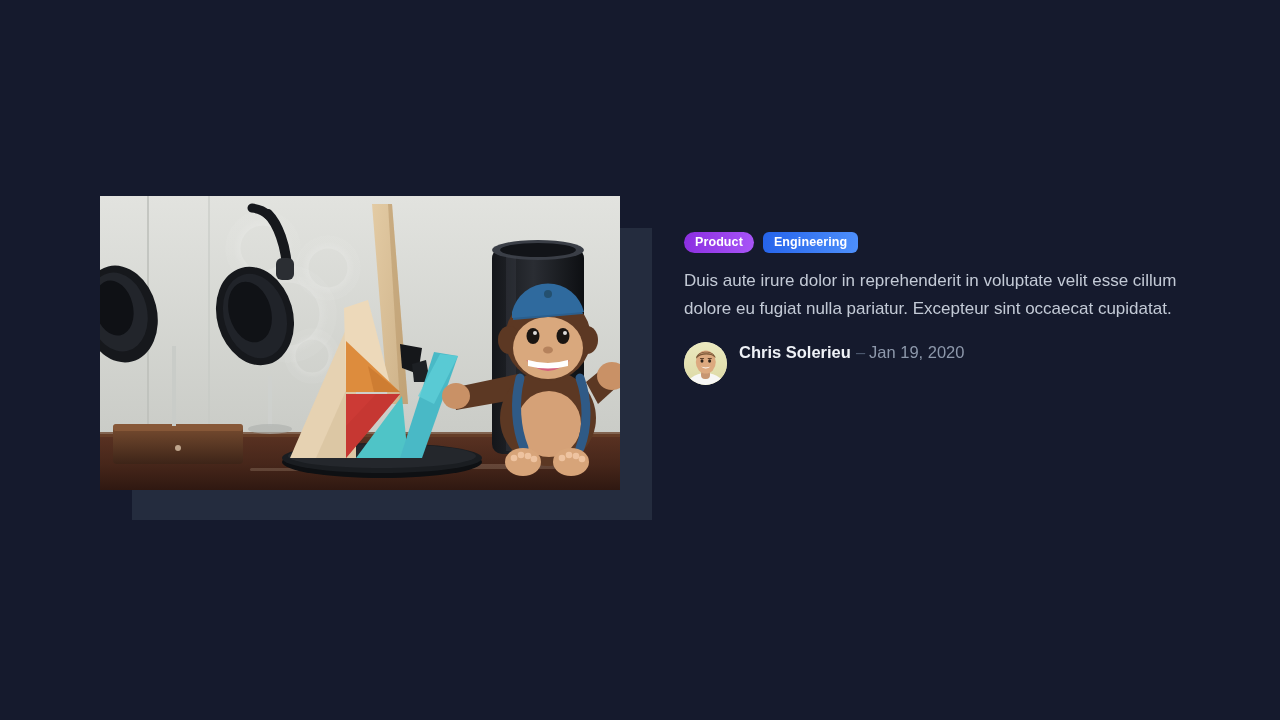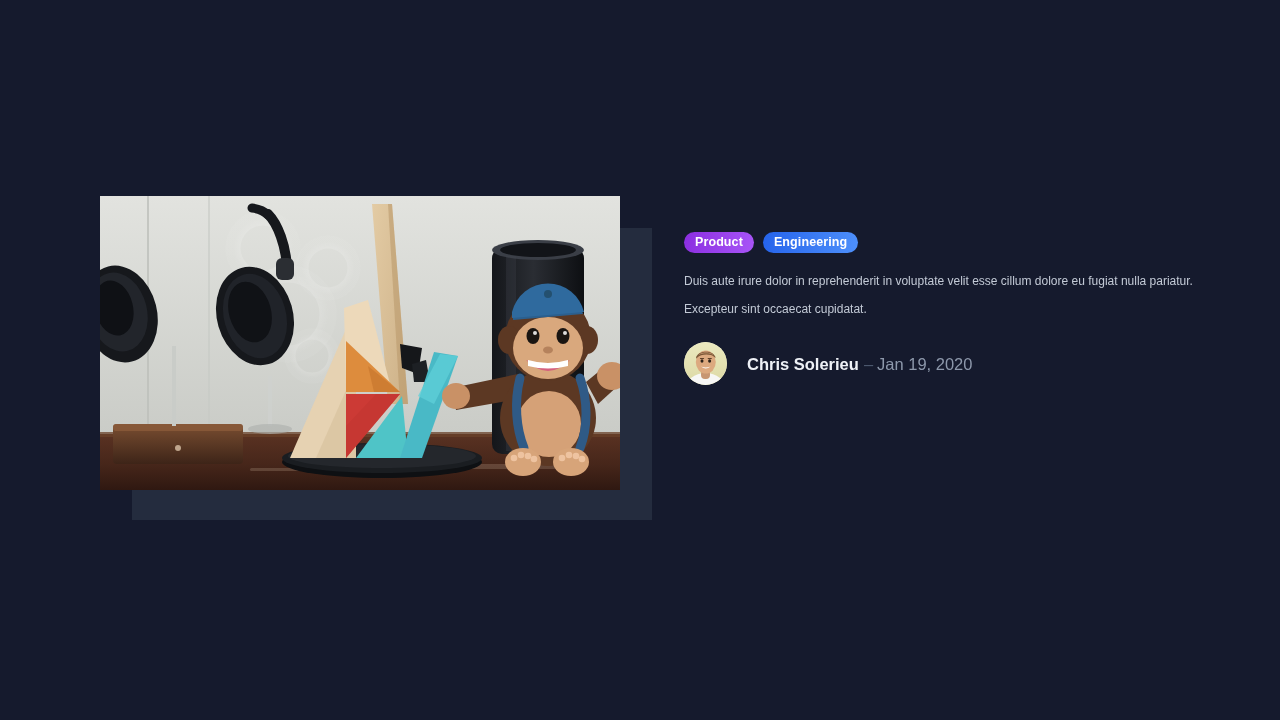--- a/index.html
+++ b/index.html
@@ -91,46 +91,47 @@
     letter-spacing: 0.1px;
     white-space: nowrap;
   }
 
   .tag-product {
     background: linear-gradient(100deg, #8b2ee0 0%, #a855f7 100%);
   }
 
   .tag-engineering {
     background: linear-gradient(100deg, #2563eb 0%, #4e90fb 100%);
+    border-radius: 6px;
   }
 
   .article-title {
     font-size: 31px;
     line-height: 37px;
     font-weight: 700;
     color: #ffffff;
     letter-spacing: -0.35px;
     margin: 0 0 12px 0;
     max-width: 520px;
   }
 
   .article-excerpt {
-    font-size: 12px;
+    font-size: 17px;
     line-height: 28px;
     color: #c3cad6;
     font-weight: 400;
     max-width: 522px;
     margin: 0 0 19px 0;
   }
 
   
   .byline {
     display: flex;
-    align-items: center;
-    gap: 20px;
+    align-items: flex-start;
+    gap: 12px;
   }
 
   .avatar {
     width: 43px;
     height: 43px;
     border-radius: 50%;
     overflow: hidden;
     flex: 0 0 43px;
     background: #e8e8c8;
   }

